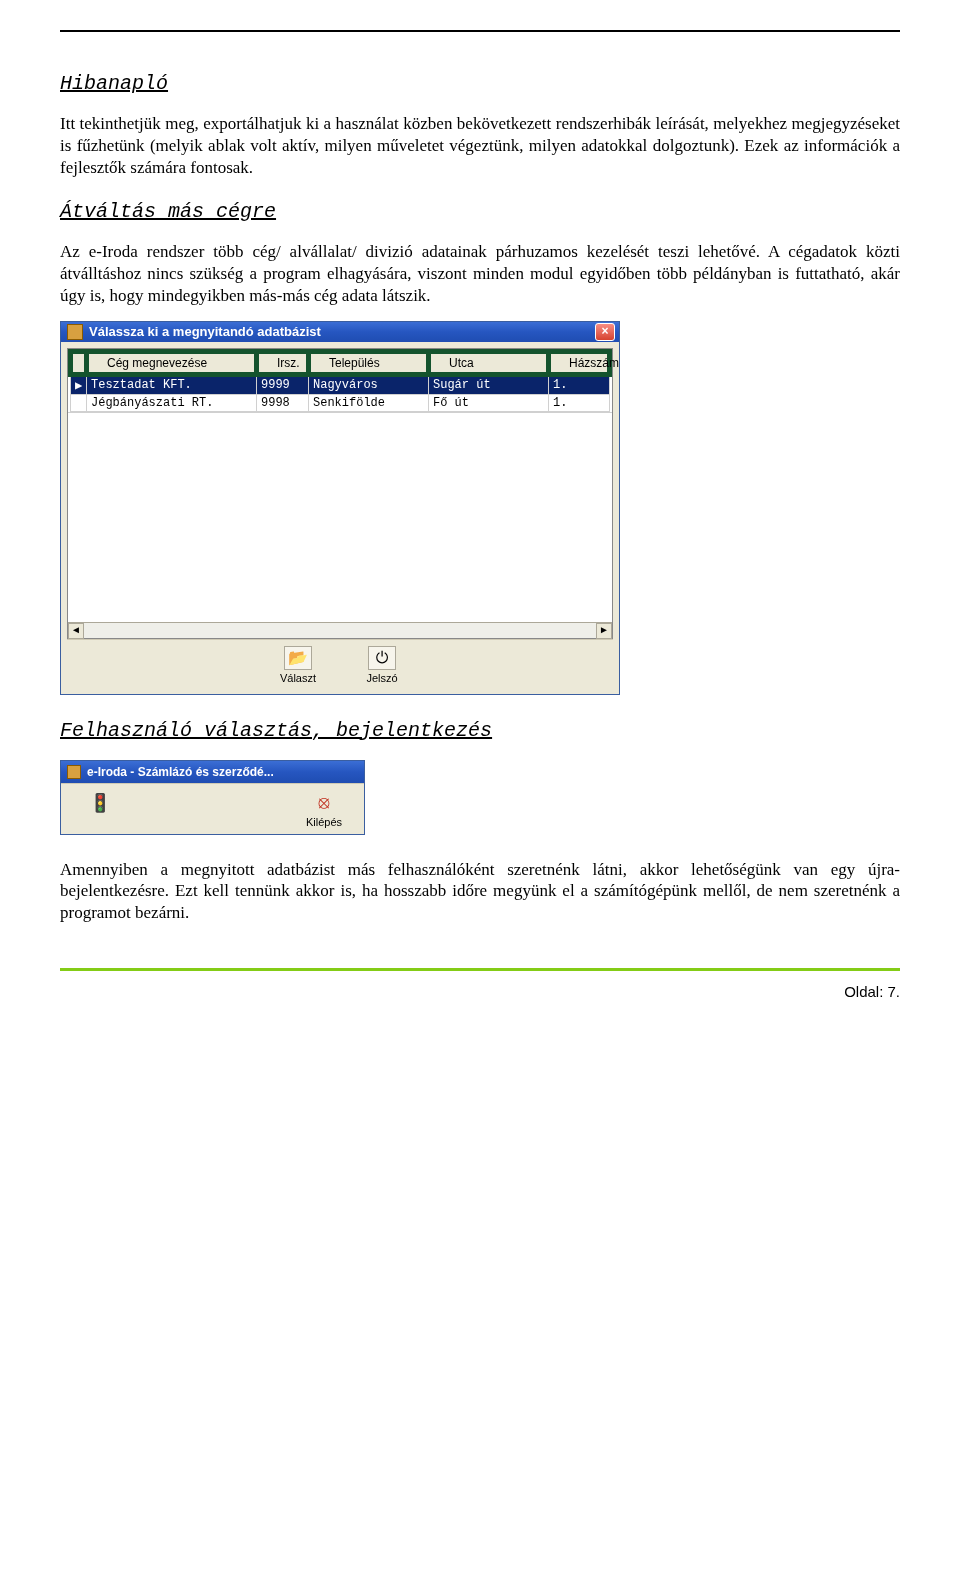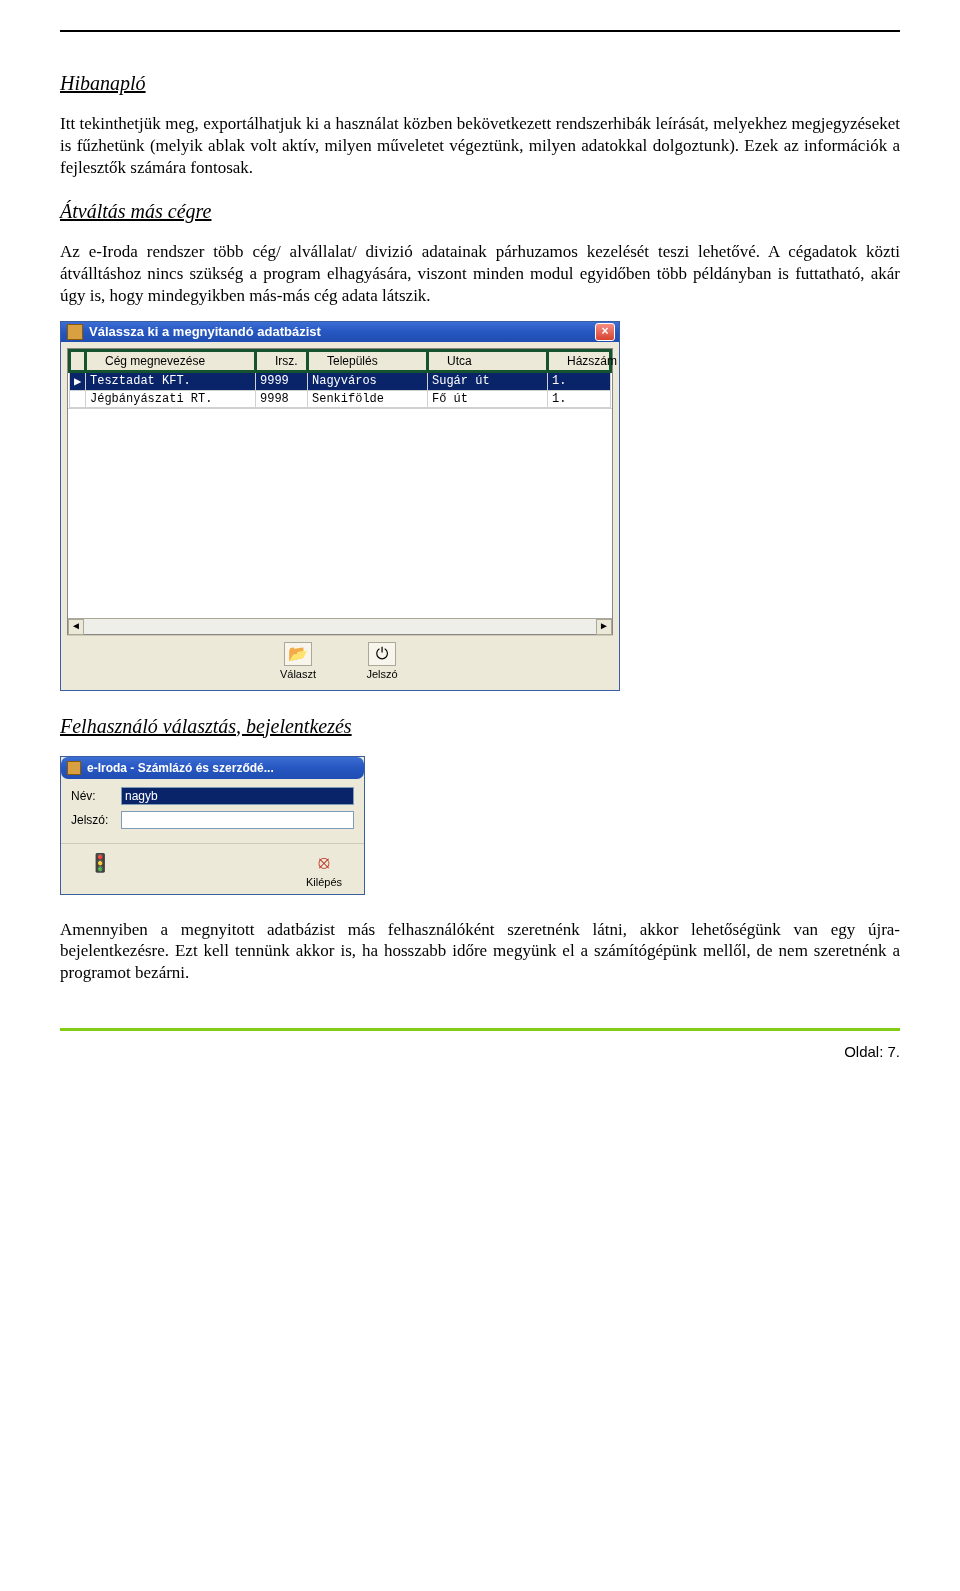--- a/index.html
+++ b/index.html
@@ -20,21 +20,21 @@
     font-size: 15px;
     font-style: italic;
     margin-bottom: 6px;
   }
   .hr {
     border: none;
     border-top: 2px solid #000;
     margin: 0 0 40px 0;
   }
   .section-heading {
-    font-family: Liberation Serif, serif;
+    font-family: Liberation Mono, monospace;
     font-style: italic;
     text-decoration: underline;
     font-size: 20px;
     margin: 22px 0 18px 0;
   }
   .body-text {
     font-family: Georgia, 'Times New Roman', serif;
     font-size: 17px;
     line-height: 1.28;
     text-align: justify;
@@ -94,21 +94,21 @@
     position: relative;
   }
   .db-grid {
     width: 100%;
     border-collapse: collapse;
     font-size: 12px;
     table-layout: fixed;
   }
   .db-grid th {
     background: #ece9d8;
-    border: 3px solid #14532d;
+    border: 5px solid #14532d;
     padding: 2px 18px;
     text-align: left;
     font-weight: normal;
     height: 18px;
   }
   .db-grid td {
     border: 1px solid #d0d0d0;
     padding: 1px 4px;
     height: 17px;
     font-family: 'Courier New', monospace;
@@ -190,21 +190,20 @@
     background: #ece9d8;
   }
   .login-titlebar {
     display: flex;
     align-items: center;
     height: 22px;
     background: linear-gradient(to bottom, #3b6ed5 0%, #2656c0 50%, #1f4db2 100%);
     color: #fff;
     font-weight: bold;
     padding: 0 4px 0 6px;
-    border-radius: 7px;
   }
   .login-titlebar .app-icon {
     width: 14px; height: 14px;
     background: #d8a040;
     border: 1px solid #8b5a00;
     margin-right: 6px;
   }
   .login-titlebar .title-text { flex: 1; font-size: 12px; }
   .login-body { padding: 8px 10px; }
   .login-row { display: flex; align-items: center; margin-bottom: 6px; }
@@ -321,30 +320,20 @@
   </div>
 
 
   <div class="section-heading">Felhasználó választás, bejelentkezés</div>
 
   <div class="login-dialog">
     <div class="login-titlebar">
       <span class="app-icon"></span>
       <span class="title-text">e-Iroda - Számlázó és szerződé...</span>
     </div>
-    <div class="login-body">
-      <div class="login-row">
-        <label>Név:</label>
-        <input class="sel" type="text" value="nagyb" style="">
-      </div>
-      <div class="login-row">
-        <label>Jelszó:</label>
-        <input type="password" value="" style="">
-      </div>
-    </div>
     <div class="login-buttons">
       <div class="login-btn">
         <div class="ico">🚦</div>
         <div></div>
       </div>
       <div class="login-btn">
         <div class="ico" style="color:#c03020;">⦻</div>
         <div>Kilépés</div>
       </div>
     </div>

